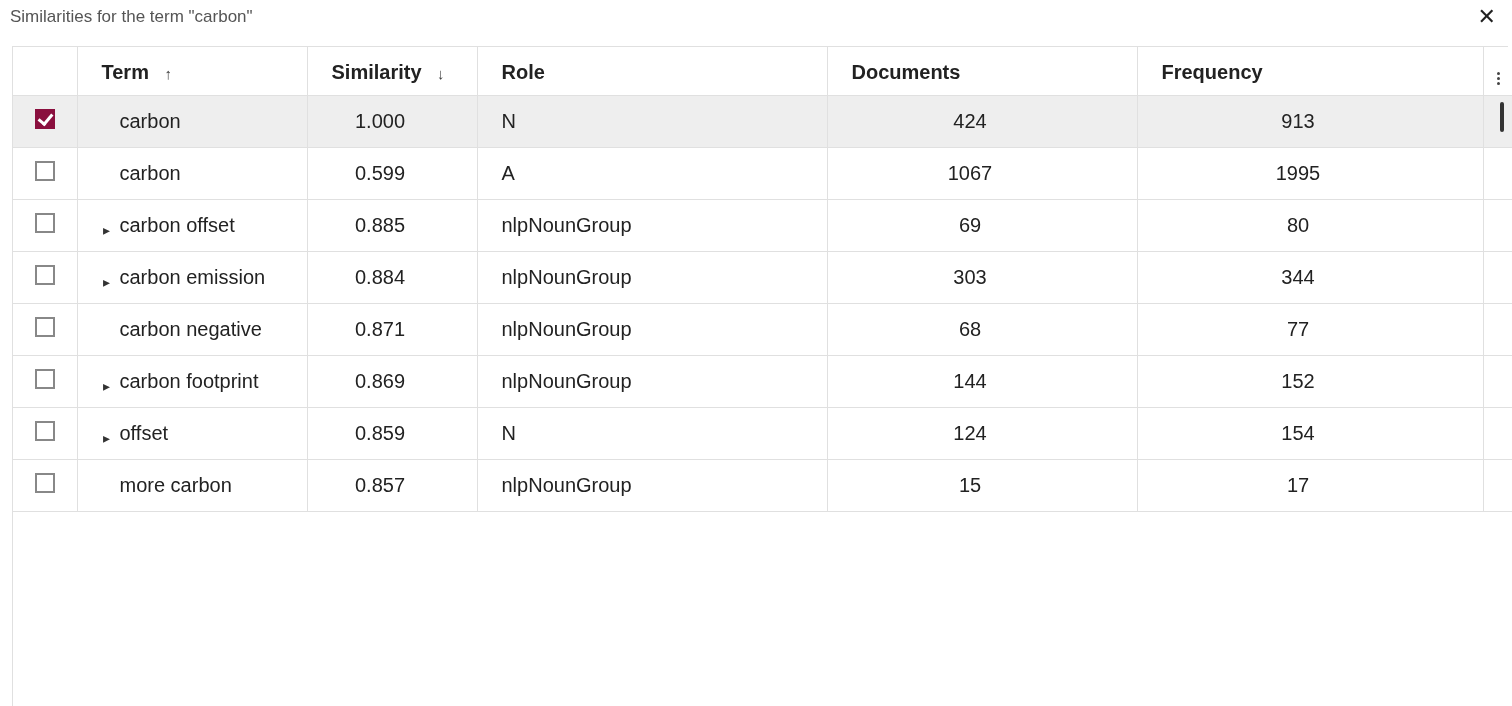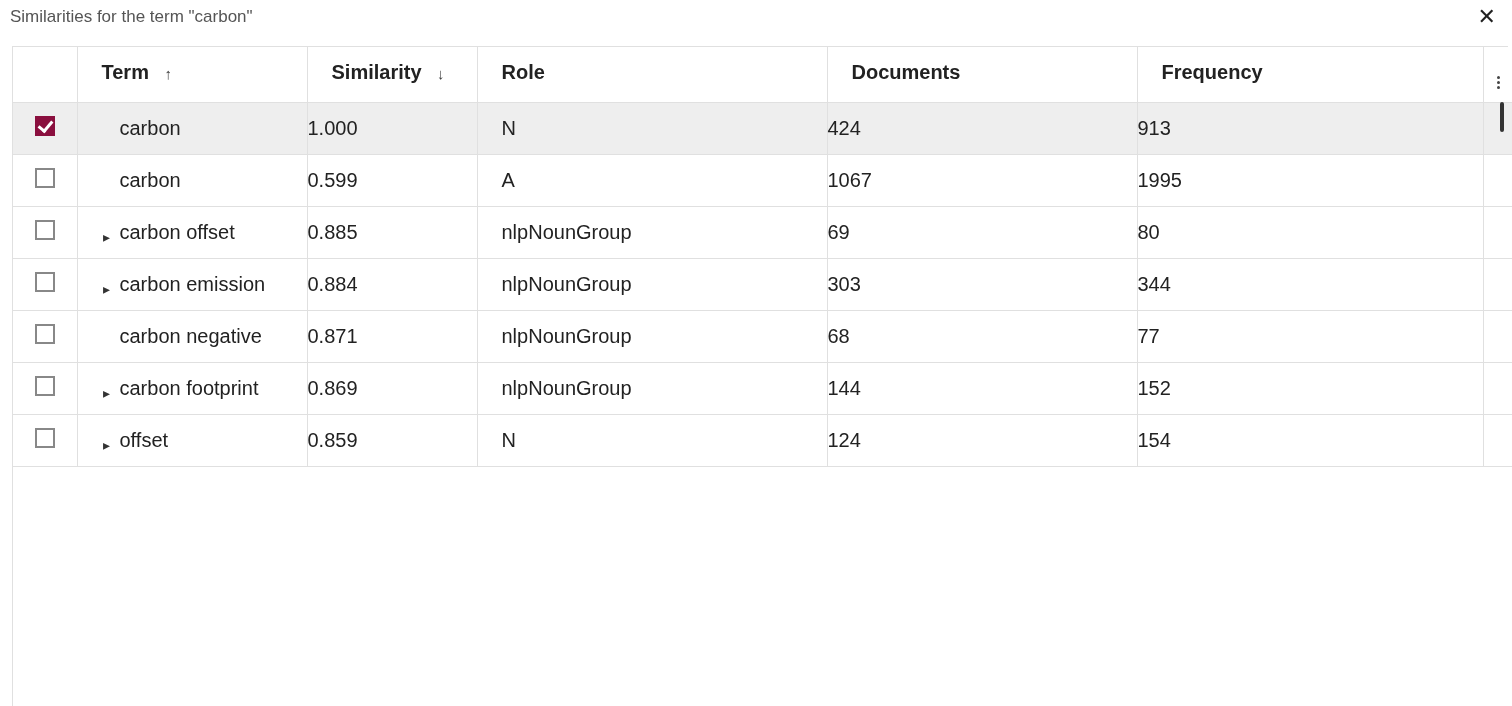--- a/index.html
+++ b/index.html
@@ -9,27 +9,27 @@
   .titlebar .close { font-size: 22px; color: #222; line-height: 1; cursor: pointer; padding: 2px 6px; }
   .table-wrap { flex: 1; position: relative; border-top: 1px solid #e0e0e0; border-left: 1px solid #e0e0e0; margin: 12px 4px 0 12px; }
   table.data { width: 100%; border-collapse: collapse; table-layout: fixed; font-size: 20px; color: #222; }
   col.c-check { width: 64px; }
   col.c-term  { width: 230px; }
   col.c-sim   { width: 170px; }
   col.c-role  { width: 350px; }
   col.c-docs  { width: 310px; }
   col.c-freq  { width: 346px; }
   col.c-opt   { width: 30px; }
-  thead th { text-align: left; font-weight: 600; border-right: 1px solid #e0e0e0; border-bottom: 1px solid #e0e0e0; padding: 14px 16px 18px 24px; background: #fff; position: relative; }
+  thead th { text-align: left; font-weight: 600; border-right: 1px solid #e0e0e0; border-bottom: 1px solid #e0e0e0; padding: 14px 16px 11px 24px; background: #fff; position: relative; }
   thead th.num { text-align: left; padding-right: 24px; }
   thead th.opt { padding: 0; text-align: center; }
   tbody td { border-right: 1px solid #e0e0e0; border-bottom: 1px solid #e0e0e0; padding: 14px 16px 14px 0; vertical-align: middle; }
   tbody td.check { text-align: center; padding: 0; }
   tbody td.term-cell { padding-left: 0; }
-  tbody td.num { text-align: left; padding-right: 24px; }
+  tbody td.num { text-align: center; padding-right: 24px; }
   tbody tr.selected { background: #eeeeee; }
   .checkbox { display: inline-block; width: 20px; height: 20px; border: 2px solid #888; background: #fff; cursor: pointer; }
   .checkbox.checked { background: #8a0f3e; border-color: #8a0f3e; position: relative; }
   .checkbox.checked::after { content: ""; position: absolute; left: 4px; top: 0px; width: 6px; height: 11px; border: solid #fff; border-width: 0 3px 3px 0; transform: rotate(40deg); }
   .term-inner { display: flex; align-items: flex-end; gap: 6px; padding-left: 22px; }
   .expander { width: 14px; min-width: 14px; display: inline-flex; align-items: center; justify-content: center; color: #333; font-size: 14px; line-height: 1; margin-top: 5px; cursor: pointer; }
   .expander.hidden { visibility: hidden; }
   .term-text { word-break: break-word; }
   .sort-ind { display: inline-block; margin-left: 10px; font-size: 15px; color: #444; vertical-align: middle; }
   .arrow-down::after { content: "\2193"; }
@@ -181,18 +181,32 @@
                 <span class="expander">▸</span>
                 <span class="term-text">offset</span>
               </div>
             </td>
             <td class="num">0.859</td>
             <td class="role-cell">N</td>
             <td class="num">124</td>
             <td class="num">154</td>
             <td style="border-right: none;"></td>
           </tr>
+          <tr>
+            <td class="check"><span class="checkbox"></span></td>
+            <td class="term-cell">
+              <div class="term-inner">
+                <span class="expander hidden">▸</span>
+                <span class="term-text">more carbon</span>
+              </div>
+            </td>
+            <td class="num">0.857</td>
+            <td class="role-cell">nlpNounGroup</td>
+            <td class="num">15</td>
+            <td class="num">17</td>
+            <td style="border-right: none;"></td>
+          </tr>
         </tbody>
     </table>
     <div class="scroll-thumb"></div>
   </div>
 
 </div>
 
 </body></html>

